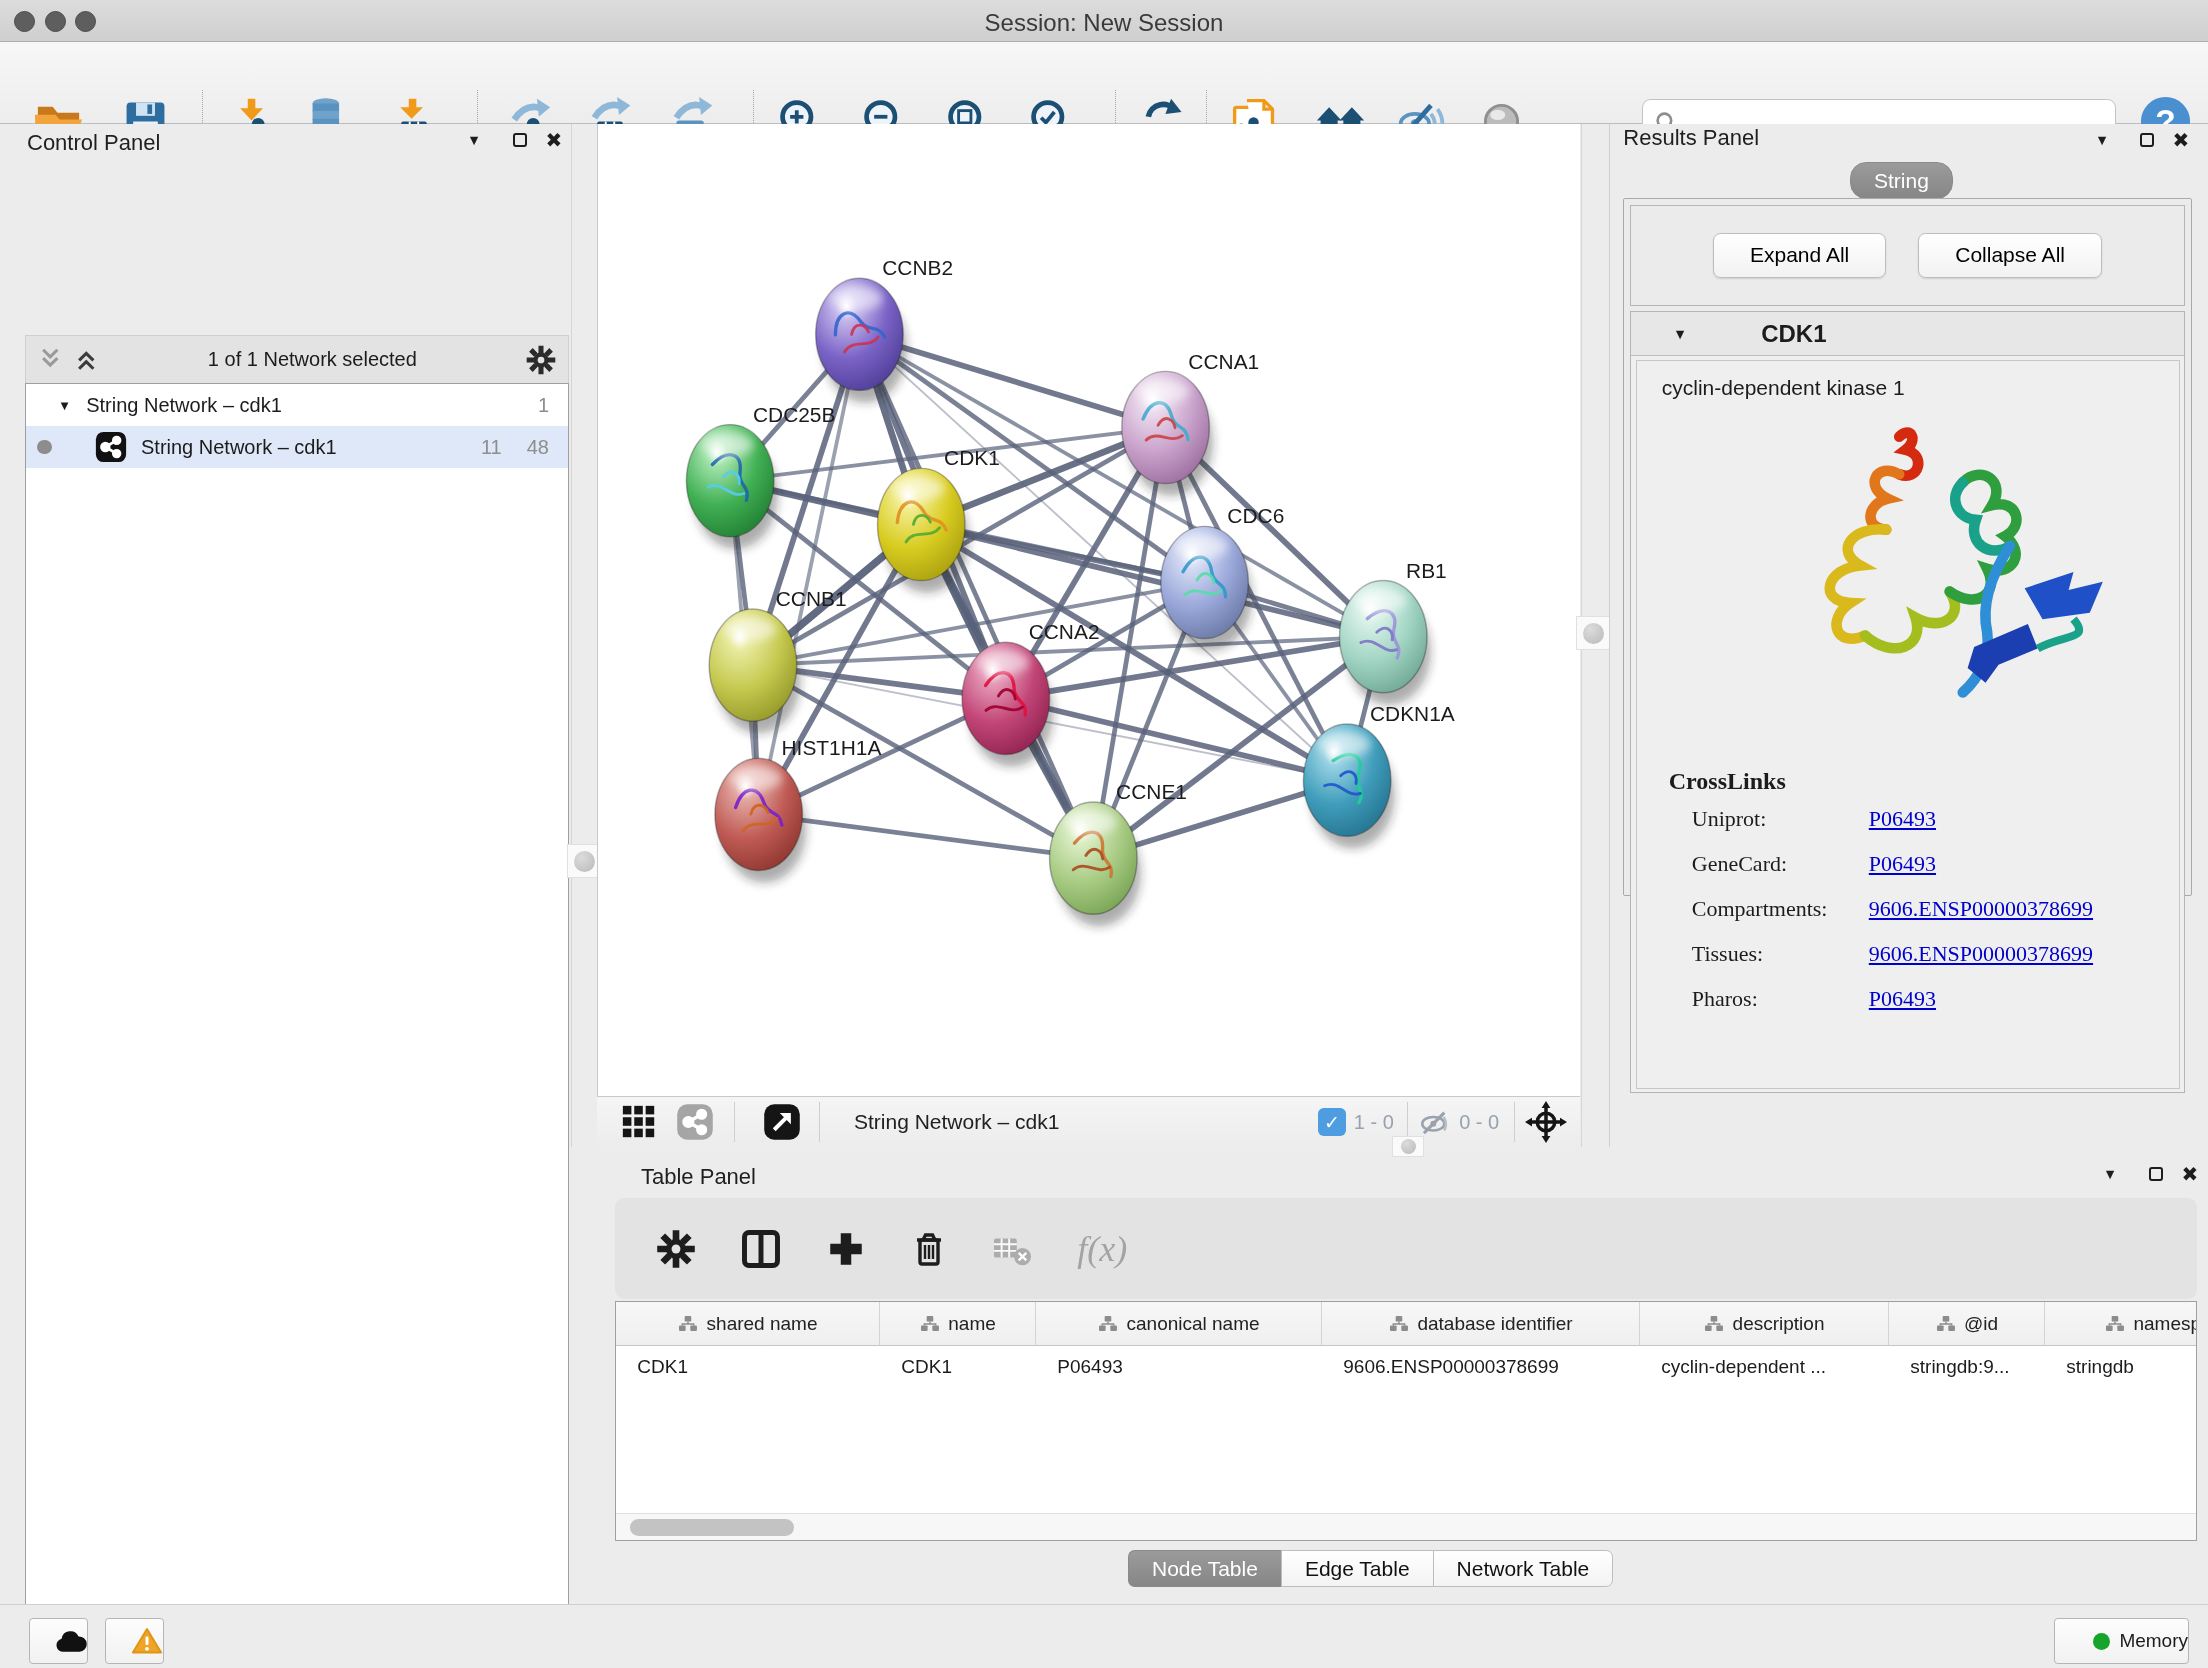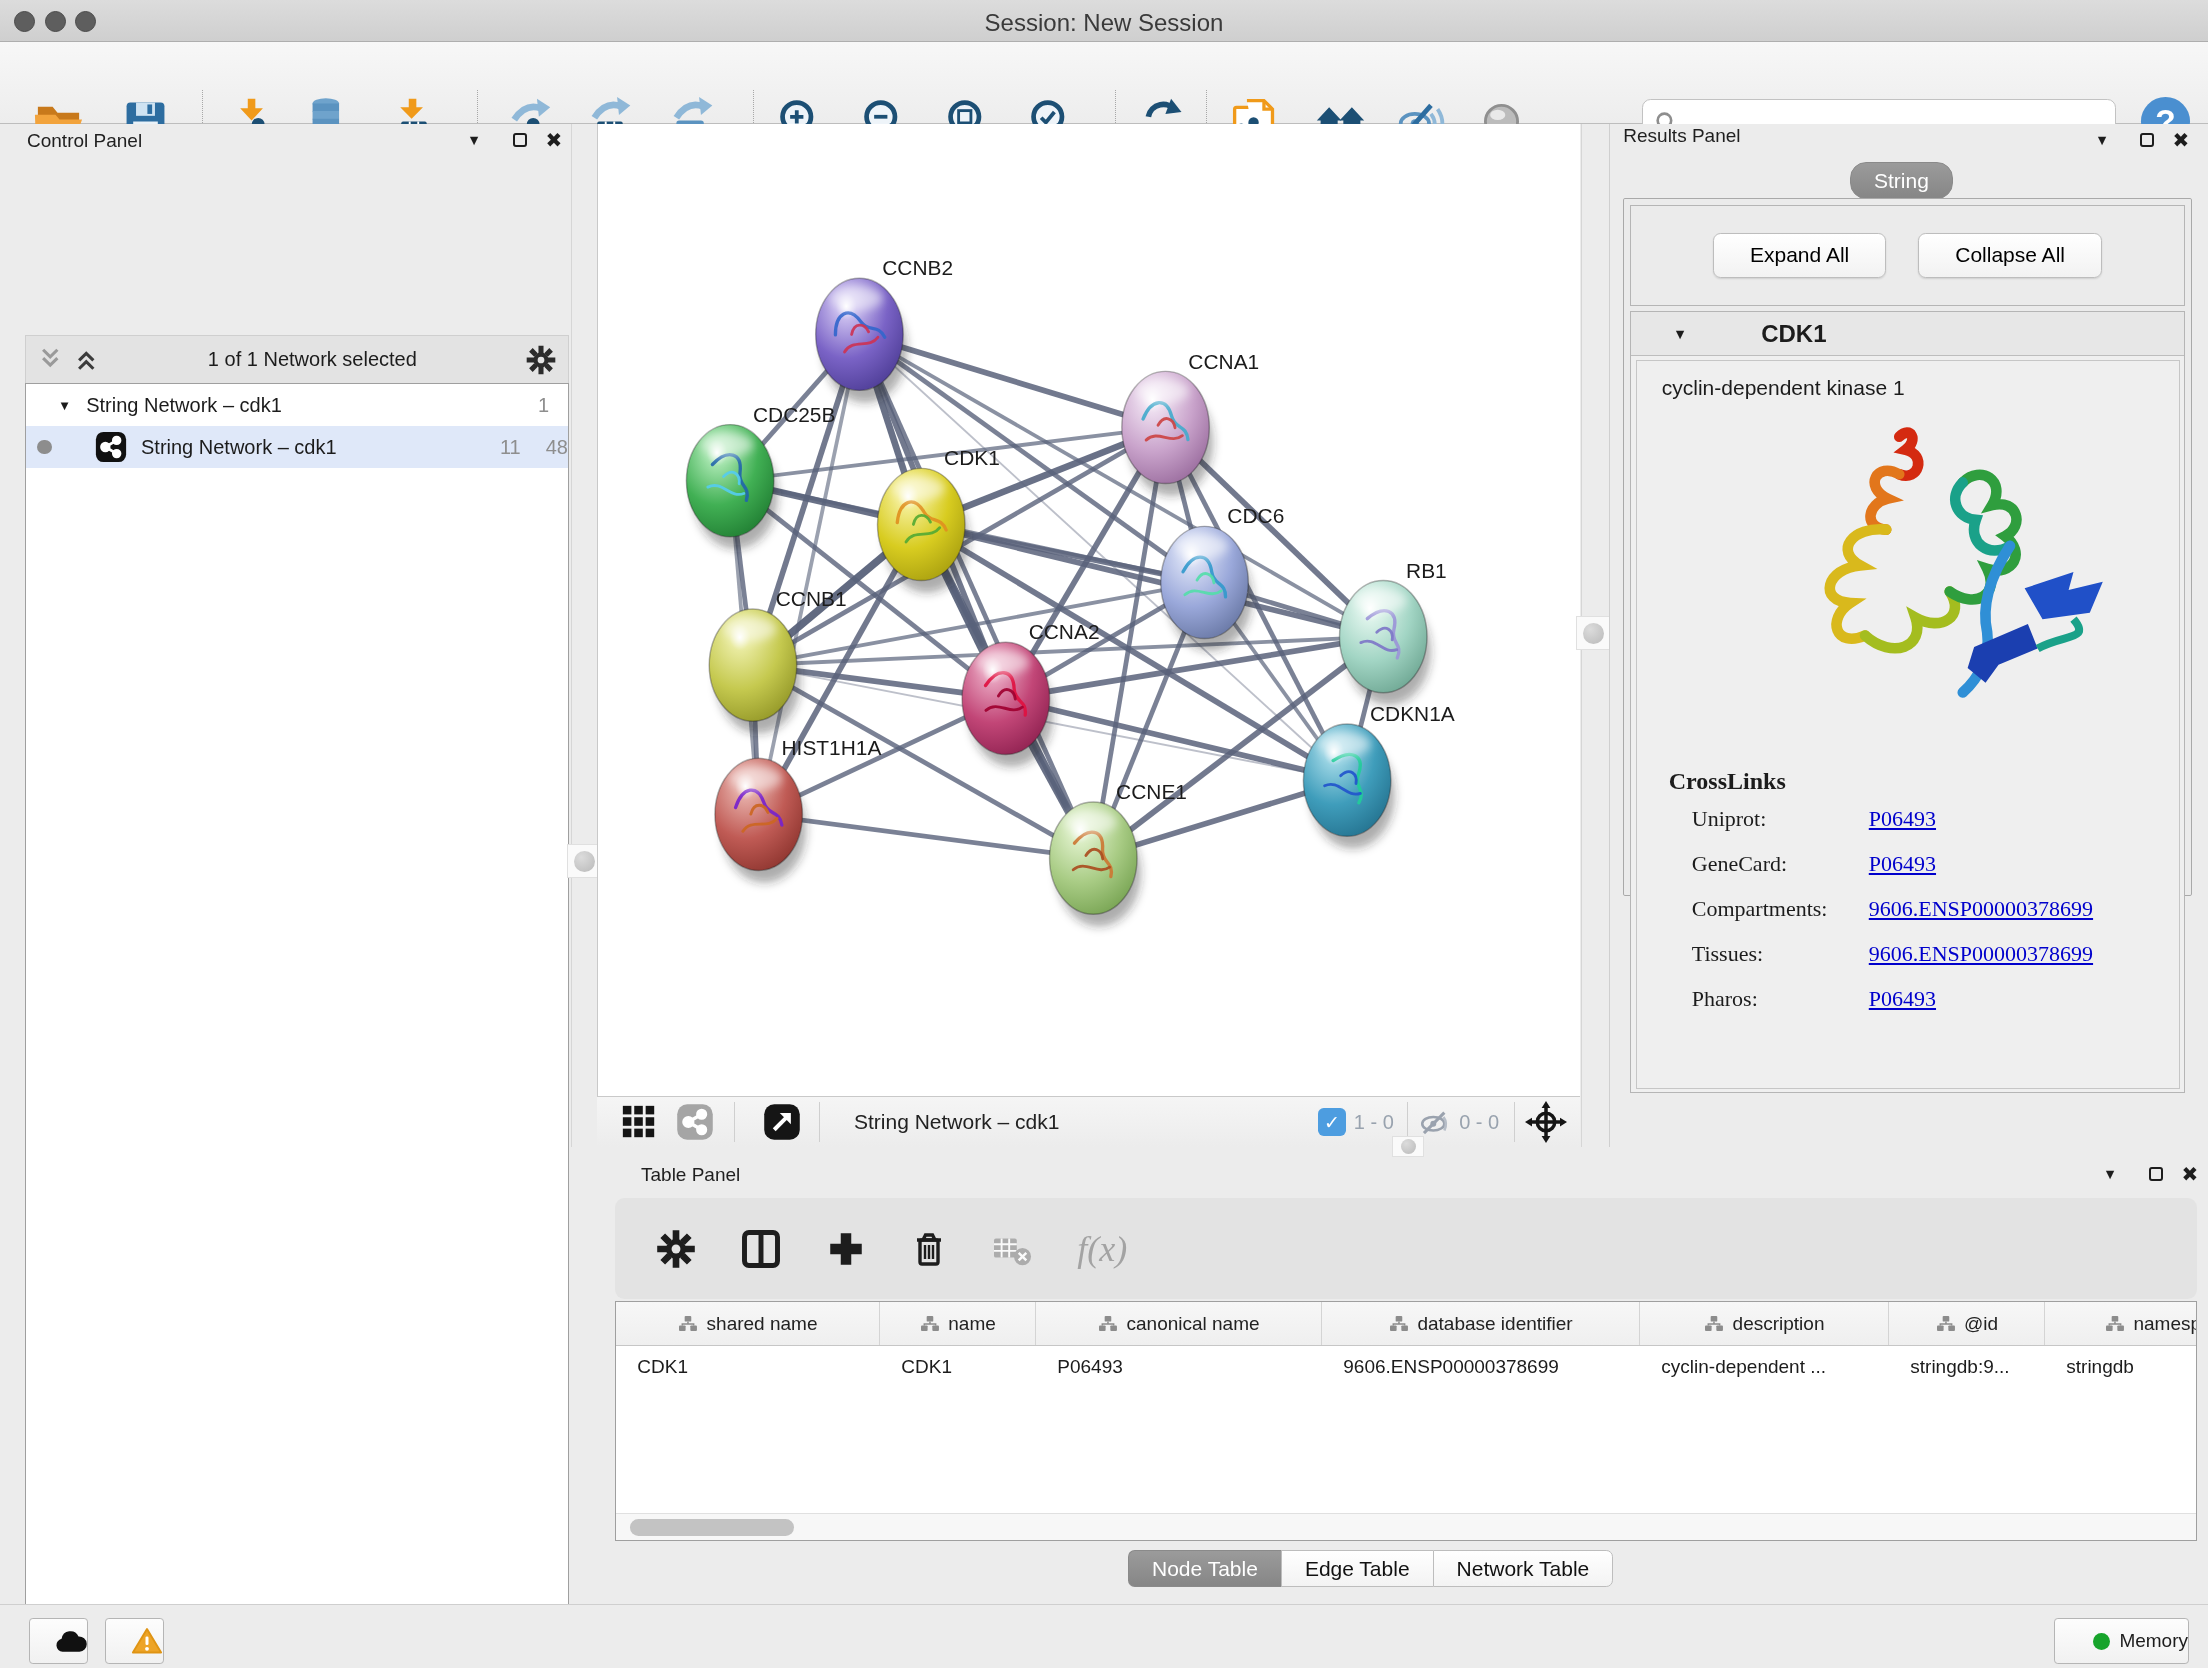--- a/index.html
+++ b/index.html
@@ -11,21 +11,21 @@
   #titlebar{left:0;top:0;width:2208px;height:42px;background:linear-gradient(#dcdcdc,#cfcfcf);border-bottom:1px solid #aeaeae}
   .stoplight{position:absolute;top:10.5px;width:21px;height:21px;border-radius:50%;background:#5e5e5e;border:1px solid #4a4a4a}
   #window-title{position:absolute;left:0;right:0;top:8.6px;text-align:center;font-size:24px;color:#3a3a3a}
   
   #toolbar{left:0;top:42px;width:2208px;height:82px;background:linear-gradient(#f7f7f7,#ededed);border-bottom:1px solid #bdbdbd}
   .tb-btn{position:absolute;top:49px;width:59px;height:61px;display:flex;align-items:center;justify-content:center;cursor:default}
   .tb-sep{position:absolute;top:48px;height:65px;border-left:1.9px dotted #a7a7a7}
   #search-box{position:absolute;left:1642px;top:57px;width:474px;height:46px;background:#fff;border:1px solid #c2c2c2;border-radius:8.6px;display:flex;align-items:center;padding:0 11.4px}
   #search-box input{border:none;outline:none;font-size:21px;width:418px;background:transparent}
   
-  .panel-title{font-size:19px;color:#1f1f1f}
+  .panel-title{font-size:22px;color:#1f1f1f}
   .panelctl{position:absolute;top:0;width:32px;height:32px;display:flex;align-items:center;justify-content:center;font-size:16px;color:#1d1d1d}
   .panel-sq{width:14.3px;height:14.3px;border:2.4px solid #1d1d1d;border-radius:2.9px}
   .tri{font-size:14.3px;color:#1d1d1d}
   
   .seg{display:flex}
   .seg .seg-btn{border:1px solid #bdbdbd;background:linear-gradient(#ffffff,#f3f3f3);font-size:21px;padding:5.7px 23px;color:#111;border-right-width:0}
   .seg .seg-btn:first-child{border-radius:6.7px 0 0 6.7px}
   .seg .seg-btn:last-child{border-radius:0 6.7px 6.7px 0;border-right-width:1px}
   .seg .seg-btn.sel{background:linear-gradient(#9b9b9b,#868686);color:#fff;border-color:#8a8a8a}
   
@@ -301,21 +301,21 @@
           <rect x="2" y="2" width="32" height="32" rx="8" fill="#111"></rect>
           <g stroke="#fff" stroke-width="3" fill="#fff">
             <path d="M12 18l12-7M12 18l12 7" fill="none"></path>
             <circle cx="12" cy="18" r="4"></circle>
               <circle cx="24" cy="11" r="3.5"></circle>
               <circle cx="24" cy="25" r="3.5"></circle>
           </g>
         </svg>
         <span style="margin-left:13.3px">String Network – cdk1</span>
         <span class="cnt" style="margin-left:auto">11</span>
-        <span class="cnt" style="margin-left:25px;">48</span>
+        <span class="cnt" style="margin-left:25px;margin-right:19px">48</span>
       </div>
     </div>
   </div>
 
   <div class="vsplit" style="left:571px;width:27px">
     <div class="grip" style="left:-4.8px;top:720px">
         <i></i>
       </div>
   </div>
 

